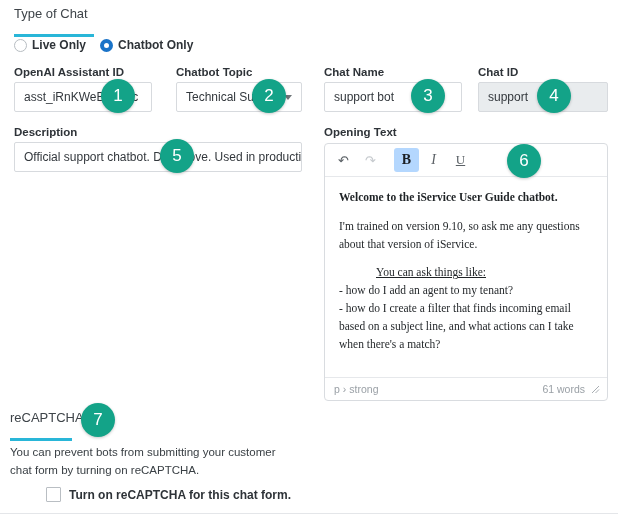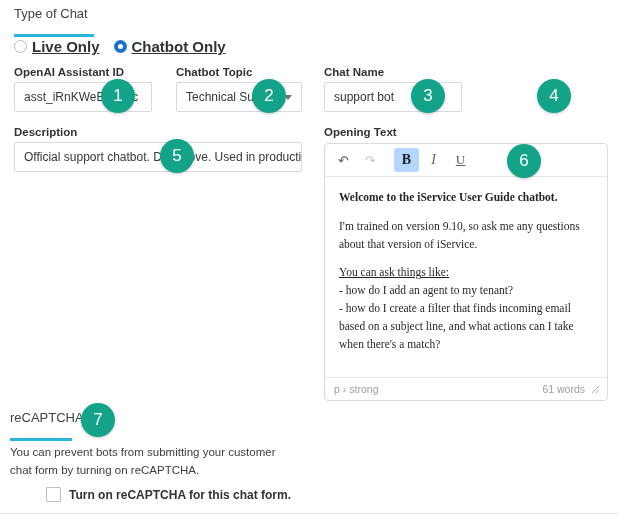--- a/index.html
+++ b/index.html
@@ -33,21 +33,21 @@
 
   
   .radio-row { position: absolute; left: 14px; top: 38px; display: flex; align-items: center; gap: 14px; }
   .radio-opt { display: flex; align-items: center; gap: 5px; cursor: pointer; }
   .radio {
     width: 13px; height: 13px; border-radius: 50%;
     border: 1.5px solid #b7bdc2; background: #fff;
     display: inline-block; position: relative; flex: none;
   }
   .radio.on { border: 4px solid #1a73c8; background: #fff; }
-  .radio-label { font-size: 15px; font-weight: bold; color: #2e3338; white-space: nowrap; text-decoration: underline; }
+  .radio-label { font-size: 12px; font-weight: bold; color: #2e3338; white-space: nowrap; }
 
   
   .field { position: absolute; }
   .field-label {
     font-size: 11.5px; font-weight: bold; color: #2e3338;
     display: block; margin-bottom: 4px; white-space: nowrap;
   }
   .input {
     width: 100%; height: 30px;
     border: 1px solid #d7dade; background: #fff;
@@ -99,21 +99,21 @@
 
   .editor-body {
     flex: 1 1 auto; padding: 12px 14px 8px 14px;
     overflow: hidden;
     font-family: "Liberation Sans", sans-serif;
     font-size: 11.5px; color: #1f2326; line-height: 1.55;
   }
   .editor-body p { margin: 0 0 11px 0; font-family: Liberation Serif, serif; }
   .editor-body p.tight { margin-bottom: 0; }
   .editor-body .b { font-weight: bold; }
-  .editor-body .u { text-decoration: underline; }
+  .editor-body .u { text-decoration: underline; margin-left: 37px; }
 
   .editor-status {
     flex: none; height: 23px;
     border-top: 1px solid #e6e8eb;
     display: flex; align-items: center; justify-content: space-between;
     padding: 0 7px 0 9px;
     font-size: 10.5px; color: #9aa0a6;
   }
   .crumb-sep { padding: 0 3px; }
   .status-right { display: flex; align-items: center; gap: 6px; }
@@ -175,20 +175,24 @@
       <span>Technical Suppo</span>
       <span class="chev"></span>
     </div>
   </div>
 
   <div class="field" style="left:324px; top:66px; width:138px;">
     <span class="field-label">Chat Name</span>
     <div class="input">support bot</div>
   </div>
 
+  <div class="field" style="left:478px; top:66px; width:130px;">
+    <span class="field-label">Chat ID</span>
+    <div class="input readonly">support</div>
+  </div>
 
   <div class="field" style="left:14px; top:126px; width:288px;">
     <span class="field-label">Description</span>
     <div class="input">Official support chatbot. Do no         ove. Used in production.</div>
   </div>
 
   <div class="field" style="left:324px; top:126px; width:284px;">
     <span class="field-label">Opening Text</span>
   </div>
 

